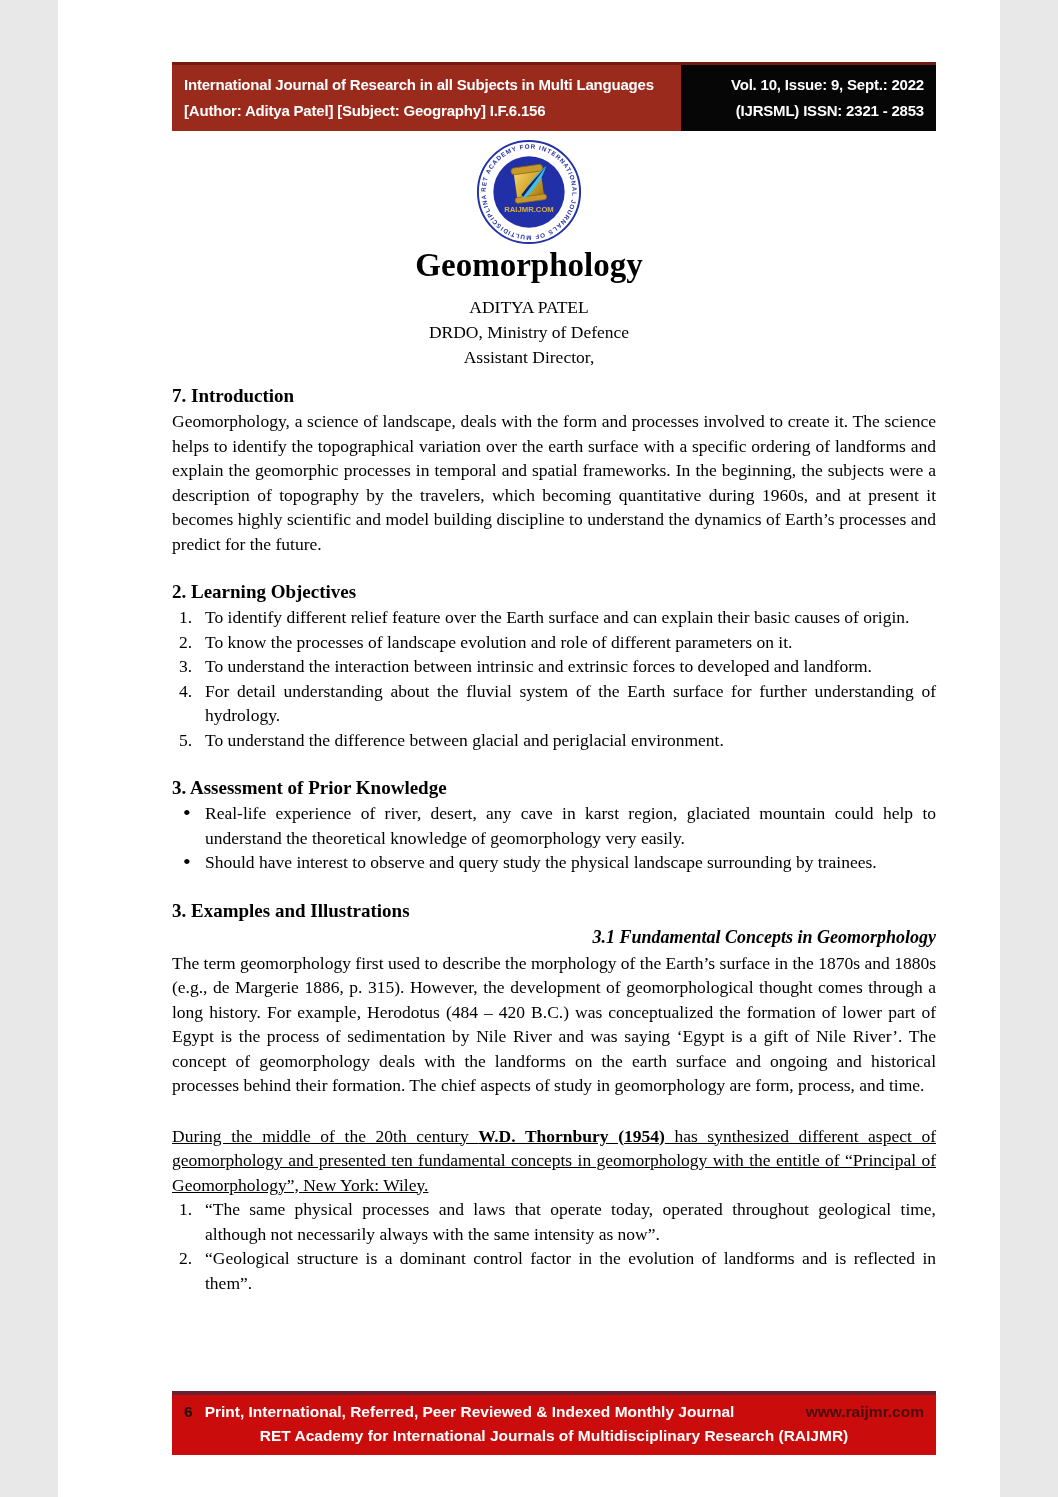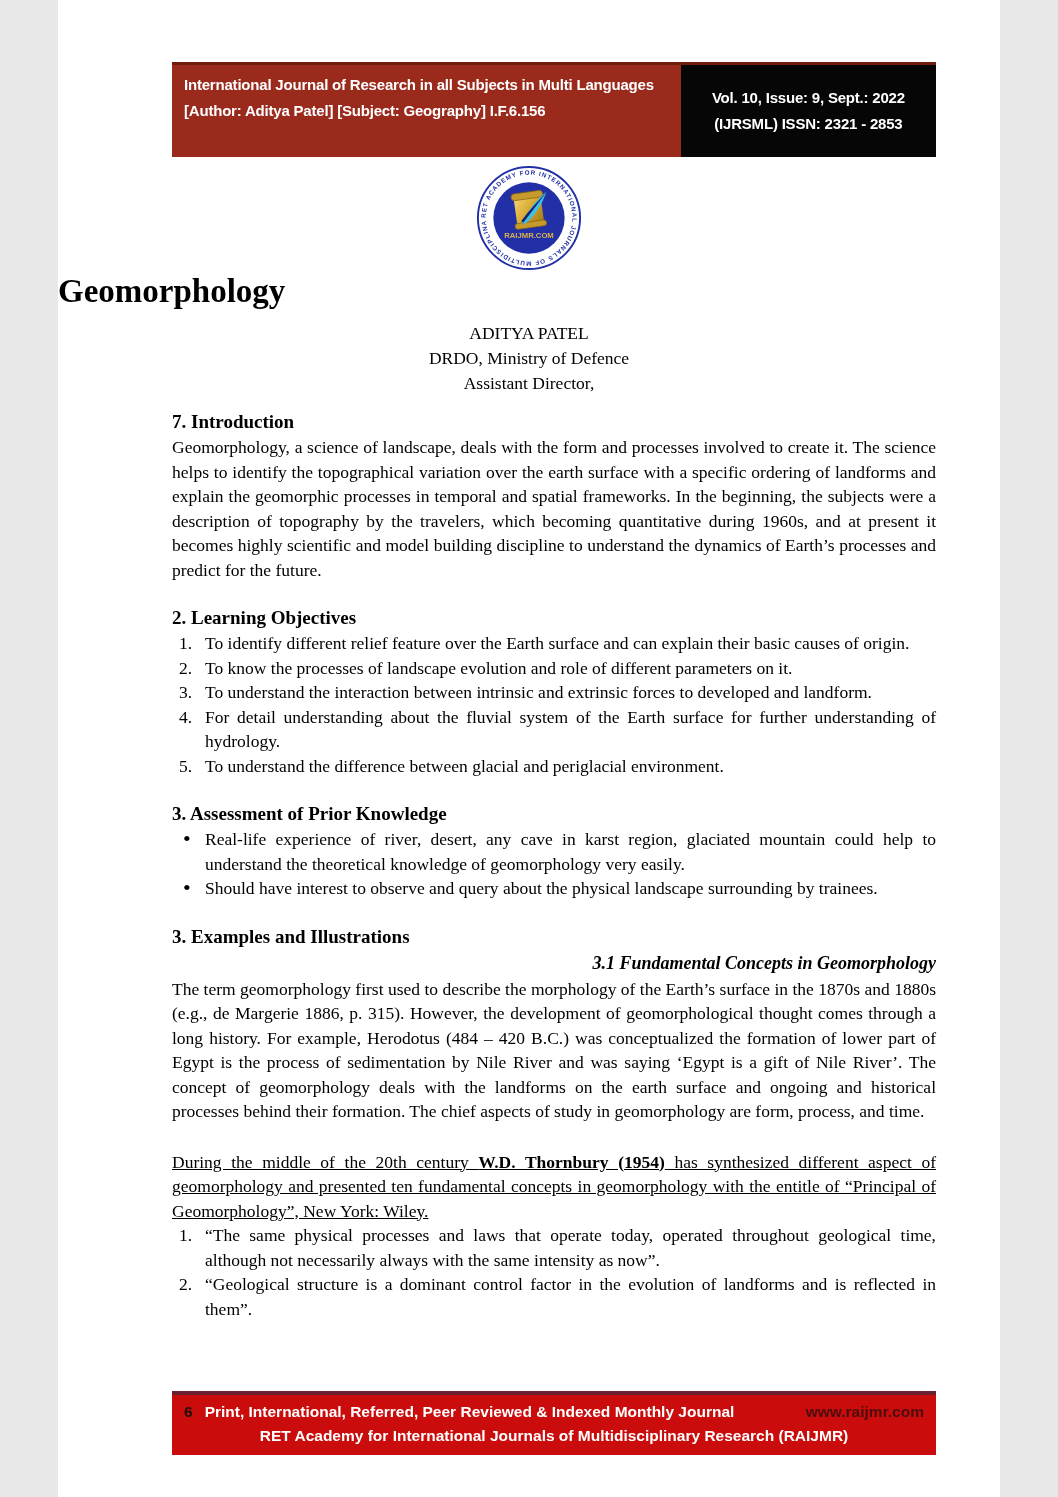--- a/index.html
+++ b/index.html
@@ -27,29 +27,29 @@
     width:66.6%;
     background:#9a2a1c;
     color:#fff;
     padding:7px 12px;
     box-sizing:border-box;
   }
   .header-right {
     width:33.4%;
     background:#060606;
     color:#fff;
-    padding:20px 12px;
+    padding:7px 12px;
     box-sizing:border-box;
+    text-align:right;
+  }
+  
+  .logo-wrap { text-align:center; margin-top:8px; height:108px; }
+  
+  .title {
     text-align:center;
-  }
-  
-  .logo-wrap { text-align:center; margin-top:8px; height:108px; }
-  
-  .title {
-    text-align:left;
     font-size:33px;
     line-height:36px;
     font-weight:bold;
     margin-top:0;
   }
   .author { text-align:center; font-size:17.5px; line-height:25px; margin-top:12px; }
   
   .content {
     margin:0 64px 0 114px;
     font-size:17.5px;
@@ -169,21 +169,21 @@
       </div>
       <div class="num-item">
         <span class="num">5.</span>
         <span>To understand the difference between glacial and periglacial environment.</span>
       </div>
     </div>
 
     <div class="section-heading">3. Assessment of Prior Knowledge</div>
     <div>
       <div class="bullet-item">Real-life experience of river, desert, any cave in karst region, glaciated mountain could help to understand the theoretical knowledge of geomorphology very easily.</div>
-      <div class="bullet-item">Should have interest to observe and query about the physical landscape surrounding by trainees.</div>
+      <div class="bullet-item">Should have interest to observe and query study the physical landscape surrounding by trainees.</div>
     </div>
 
     <div class="section-heading">3. Examples and Illustrations</div>
     <div class="subheading">3.1 Fundamental Concepts in Geomorphology</div>
     <p>The term geomorphology first used to describe the morphology of the Earth’s surface in the 1870s and 1880s (e.g., de Margerie 1886, p. 315). However, the development of geomorphological thought comes through a long history. For example, Herodotus (484 – 420 B.C.) was conceptualized the formation of lower part of Egypt is the process of sedimentation by Nile River and was saying ‘Egypt is a gift of Nile River’. The concept of geomorphology deals with the landforms on the earth surface and ongoing and historical processes behind their formation. The chief aspects of study in geomorphology are form, process, and time.</p>
 
     <p class="para-gap"><span>During the middle of the 20th century </span><b>W.D. Thornbury (1954)</b><span> has synthesized different aspect of geomorphology and presented ten fundamental concepts in geomorphology with the entitle of “Principal of Geomorphology”, New York: Wiley.</span></p>
 
     <div>
       <div class="num-item">

